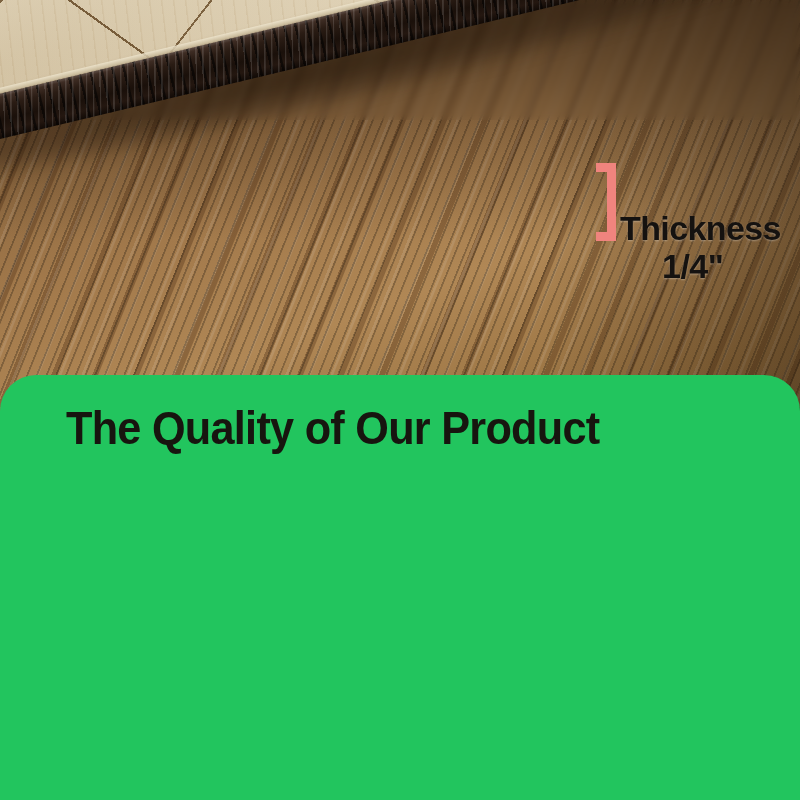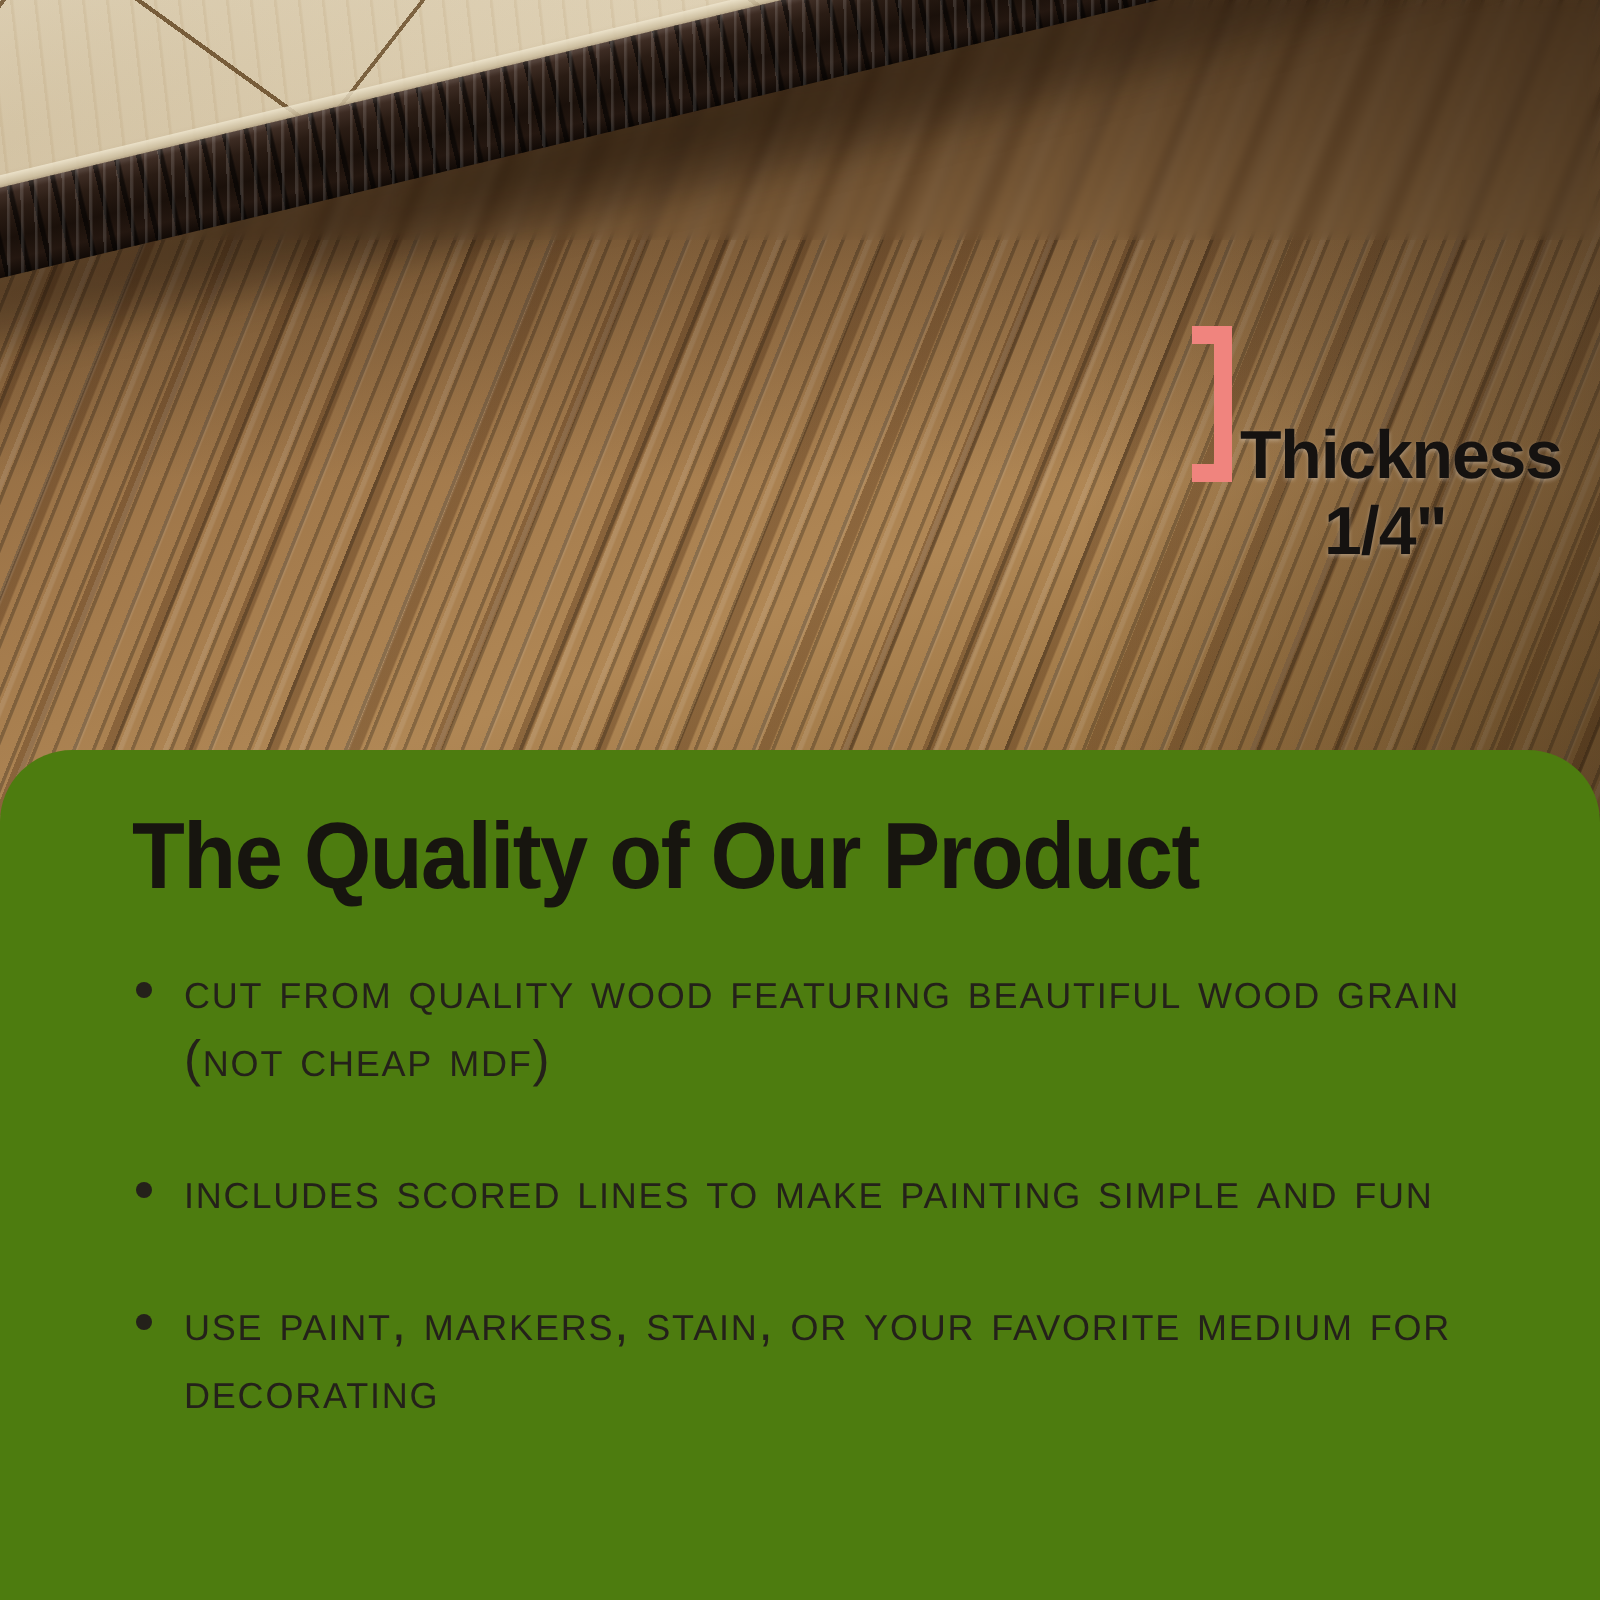--- a/index.html
+++ b/index.html
@@ -188,21 +188,21 @@
     color: #151210;
     white-space: nowrap;
     text-shadow: 0 1px 2px rgba(255,255,255,0.30);
   }
 
   
   .panel {
     position: absolute;
     left: 0; top: 375px;
     width: 800px; height: 425px;
-    background: #4d7c0f;
+    background: #22c55e;
     border-radius: 36px 36px 0 0;
     box-sizing: border-box;
     padding: 28px 36px 0 66px;
   }
   .panel-title {
     margin: 0;
     font-size: 47px;
     font-weight: bold;
     color: #17150f;
     letter-spacing: -0.8px;
@@ -272,20 +272,15 @@
 
     <div class="callout-thickness">Thickness</div>
 
     <div class="callout-measure">1/4"</div>
   </div>
 
   <div class="panel">
 
     <h1 class="panel-title">The Quality of Our Product</h1>
 
-    <ul class="bullets">
-      <li>Cut from quality wood featuring beautiful wood grain (not Cheap MDF)</li>
-      <li>Includes scored lines to make painting simple and fun</li>
-      <li>Use paint, markers, stain, or your favorite medium for decorating</li>
-    </ul>
   </div>
 
 </div>
 
 </body></html>

